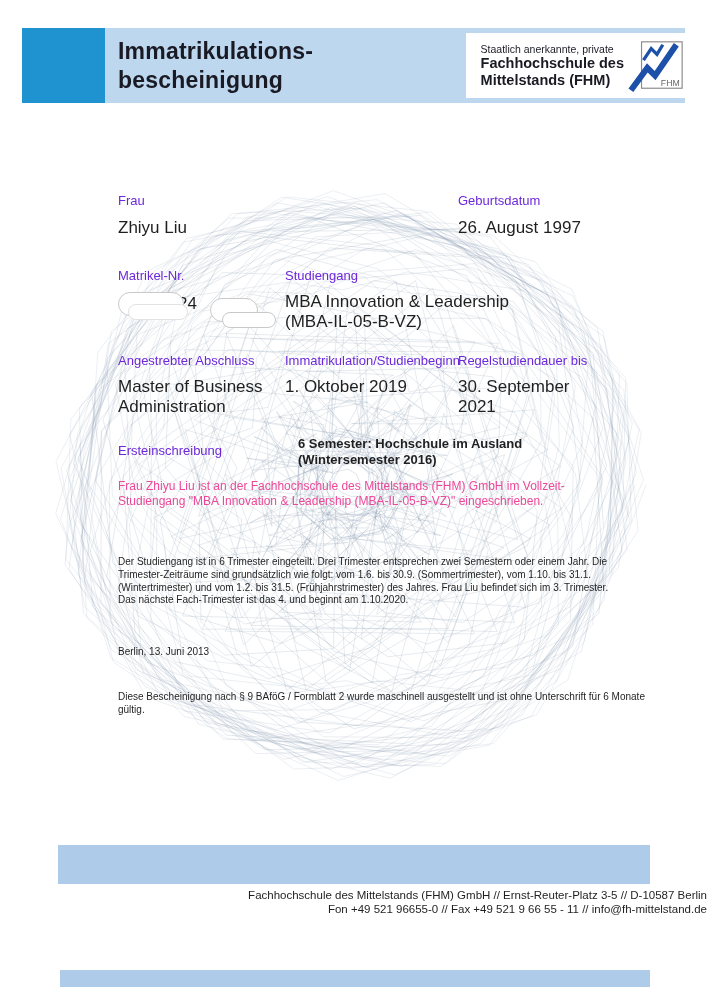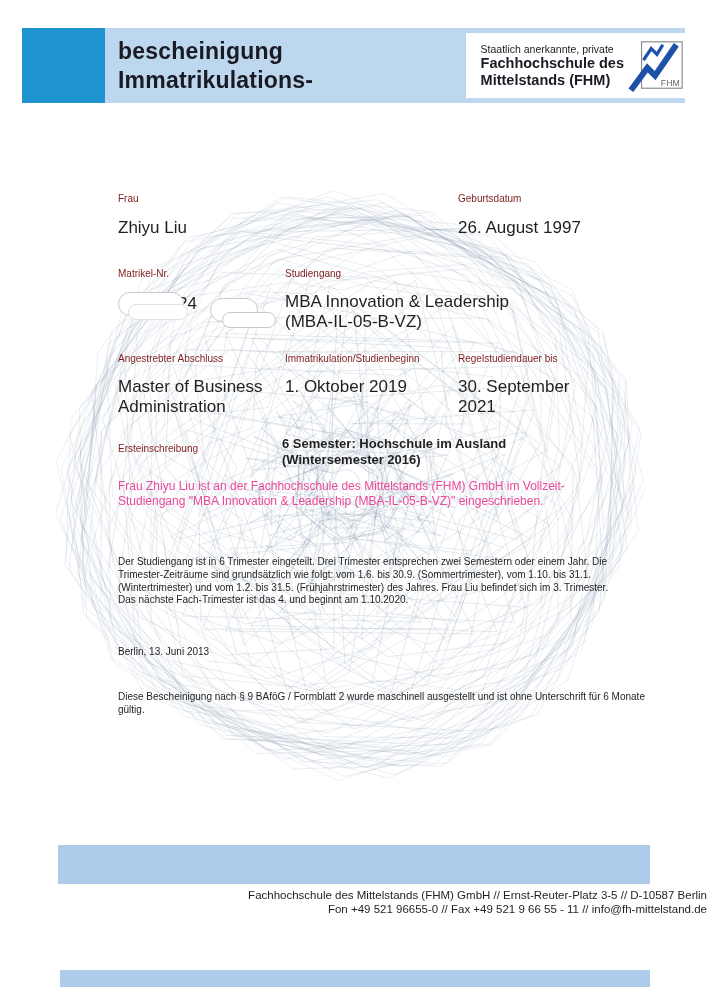--- a/index.html
+++ b/index.html
@@ -12,21 +12,21 @@
   
   .banner{left:22px;top:28px;width:663px;height:75px;background:#bdd7ee;}
   .banner-square{left:0;top:0;width:83px;height:75px;background:#1e93cf;}
   .doc-title{left:96px;top:9px;font-size:23px;font-weight:bold;color:#1a1a24;line-height:1.26;letter-spacing:.2px;}
   .logo-box{left:444px;top:5px;width:220px;height:65px;background:#fff;display:flex;align-items:center;justify-content:flex-end;}
   .logo-text{padding-left:10px;line-height:1.15;white-space:nowrap;}
   .logo-tagline{font-size:10.5px;color:#1a1a24;}
   .logo-name{font-size:14.5px;font-weight:bold;color:#1a1a24;}
   .logo-mark{margin-left:4px;flex:0 0 58px;height:60px;}
   
-  .lbl{font-size:10px;color:#7f1d1d;}
+  .lbl{font-size:13px;color:#6d28d9;}
   .val{font-size:17px;color:#1f1f1f;line-height:1.2;}
   .val-bold{font-size:13px;font-weight:bold;color:#1f1f1f;line-height:1.25;}
   .small{font-size:10px;color:#1f1f1f;line-height:1.28;}
   .statement{font-size:12px;color:#ec4899;line-height:1.22;}
   
   .blob{position:absolute;background:#fff;border:1.5px solid #c9c9c9;border-radius:18px;}
   .blob.noborder{border-color:#e2e2e2;}
   
   .footer-bar{left:58px;top:845px;width:592px;height:39px;background:#aecbea;}
   .footer-text{left:0;right:0;text-align:right;font-size:11.5px;color:#1f1f1f;line-height:1.25;}
@@ -43,22 +43,22 @@
       <polyline points="635.0,485.0 574.4,633.6 457.2,689.3 378.9,680.9 328.7,688.4 235.1,698.9 113.0,627.9 66.7,470.7 138.9,334.0 247.2,291.6 311.7,293.7 366.2,271.8 475.2,263.6 598.1,351.0 628.2,512.7 548.1,635.0 451.8,667.2 398.6,675.0 335.8,709.5 212.4,711.1 93.1,607.6 79.8,445.7 163.7,339.3 245.9,313.4 291.0,292.9 365.6,248.6 501.3,257.3 612.8,375.6 609.9,533.4 526.6,623.7 459.5,647.6 418.4,682.6 329.6,733.0 184.8,710.8 84.7,580.2 101.9,430.7 180.4,355.4 232.5,329.2 274.1,279.1 378.4,226.7 528.5,264.5 614.4,404.0 585.5,541.9 515.8,604.3 477.2,637.0 431.0,701.5 310.9,751.6 159.7,697.1 89.9,552.8 126.7,428.9 184.6,376.4 212.1,333.6 267.1,256.4 401.9,212.9 549.7,283.8 602.9,428.6 562.3,537.0 518.3,583.6 498.5,639.3 431.5,726.3 284.0,759.3 143.7,673.5 106.6,532.5 146.6,439.7 175.7,394.9 191.8,324.5 273.3,231.3 430.3,211.8 559.4,310.2 582.4,443.4 547.2,521.4 532.9,568.9 516.1,654.6 418.6,749.9 256.0,753.6 140.8,646.1 129.3,524.2 155.8,458.7 156.8,404.4 178.5,304.1 292.2,211.1 456.2,224.1 555.6,336.7 559.3,444.9 544.5,500.9 554.5,565.6 523.7,678.8 395.0,765.2 233.9,735.7 150.9,622.3 150.9,529.3 151.7,478.9 134.2,400.9 177.4,277.7 319.2,201.7 473.0,246.3 540.3,356.1 541.0,433.8 555.1,482.9 576.1,575.8 518.0,705.5 366.4,768.0 223.4,710.7 170.1,608.5 164.4,545.1 135.6,493.1 115.5,384.6 189.7,252.6 347.4,205.8 476.8,272.3 518.9,363.5 533.3,414.7 575.5,473.9 590.4,597.4 499.7,727.2 340.4,757.4 226.4,685.6 191.8,607.9 165.5,565.8 112.4,495.8 106.7,359.1 212.9,235.7 369.6,222.1 467.6,294.7 498.7,357.5 539.1,394.3 599.6,477.9 592.7,624.9 473.3,738.2 323.4,736.7 240.8,667.5 208.7,619.8 153.3,584.0 89.3,485.1 111.3,331.3 240.9,231.4 380.4,245.5 449.3,307.2 486.6,340.9 556.9,380.0 619.9,494.9 581.5,651.2 445.5,735.6 319.4,712.3 261.3,661.5 214.9,639.7 131.2,593.1 73.4,462.9 128.5,308.4 266.5,240.5 377.6,268.9 428.5,306.4 487.0,319.4 581.6,377.1 630.1,520.9 559.5,669.3 423.8,720.9 328.3,691.6 280.6,668.8 207.7,660.9 105.5,589.2 69.7,434.7 153.9,296.2 283.0,259.5 363.5,285.4 412.5,293.2 500.6,300.4 606.4,387.8 627.1,549.4 532.5,674.8 413.5,699.1 346.3,680.7 291.7,686.8 188.5,676.0 83.6,572.3 79.4,407.8 180.5,297.5 286.6,282.4 343.3,289.8 407.3,271.9 524.1,290.5 623.9,409.9 611.4,573.0 508.0,667.0 416.6,677.2 366.8,683.0 290.3,709.6 162.3,679.6 71.7,546.3 99.9,389.0 201.2,311.0 277.2,301.5 324.3,280.9 415.5,249.5 551.3,293.7 629.3,438.1 587.5,585.8 492.5,649.2 431.2,662.3 382.4,697.9 275.7,729.9 136.1,669.7 73.1,517.9 125.4,382.8 210.5,331.6 258.8,310.8 313.6,261.3 435.7,233.1 574.7,309.9 621.2,465.0 562.3,585.2 489.9,627.7 451.7,659.5 387.3,720.8 251.2,741.0 117.1,648.2 87.2,494.2 148.4,389.9 206.3,352.2 238.0,306.9 315.3,236.9 462.9,228.2 588.0,335.2 602.3,483.8 543.1,572.5 500.3,609.8 471.0,670.0 378.7,744.8 223.0,739.1 110.2,620.8 109.4,481.4 162.5,407.0 190.8,365.7 222.1,290.4 330.4,215.0 490.2,236.9 588.1,363.0 578.5,490.0 535.3,552.6 519.7,601.9 482.1,691.2 358.1,762.8 198.5,724.2 116.8,594.5 133.0,482.0 163.6,427.7 169.3,367.2 216.9,265.9 355.3,202.4 510.3,257.1 575.5,385.9 557.1,483.0 540.9,532.8 541.5,607.1 480.6,717.2 330.3,769.2 184.0,700.1 134.2,576.3 150.6,494.6 151.8,444.8 149.1,355.4 225.3,240.3 384.0,202.7 518.3,283.4 554.8,398.2 544.7,466.0 557.8,520.1 558.3,624.9 465.8,740.7 302.6,762.1 182.9,673.5 156.5,570.7 156.8,514.3 131.0,452.0 137.0,332.8 245.6,220.7 408.9,216.1 512.8,308.4 532.8,397.0 545.2,445.4 " fill="none" stroke="#7b90a8" stroke-width="0.6" stroke-opacity="0.26"></polyline>
       <polyline points="565.0,485.0 376.7,614.4 408.6,503.1 372.1,683.1 171.3,536.2 319.2,466.1 198.6,516.2 269.8,287.8 436.8,422.1 331.4,398.6 533.2,385.2 455.3,617.0 368.3,502.5 448.5,628.5 202.3,629.2 278.7,447.4 259.4,555.0 184.4,349.6 420.8,354.6 333.8,445.4 453.7,325.6 529.7,562.9 353.3,538.6 472.1,551.0 286.7,690.3 225.3,474.2 313.9,543.8 151.2,447.3 353.2,303.7 368.5,460.8 364.7,325.2 560.6,466.5 383.7,578.9 445.8,491.3 391.9,691.4 198.2,545.2 330.7,505.5 179.2,538.7 256.8,303.7 399.8,431.8 306.0,371.5 528.7,366.2 449.9,586.0 399.1,475.7 474.4,633.9 225.2,631.1 304.2,477.9 247.0,587.4 172.9,364.4 393.3,375.1 297.2,429.2 445.8,303.6 517.9,539.7 370.6,501.6 503.8,547.7 306.0,690.0 258.0,490.9 314.8,582.3 138.8,464.1 337.0,328.0 327.4,460.7 348.6,301.3 547.7,449.7 384.7,540.1 478.3,474.7 411.0,691.1 230.4,548.5 347.7,542.5 167.9,561.7 249.1,326.3 363.0,447.9 278.8,351.2 516.7,351.8 437.4,553.2 424.7,445.4 497.0,631.6 251.6,625.4 335.0,505.0 241.8,618.0 168.8,383.7 367.7,402.4 260.5,419.5 432.6,288.2 498.1,516.9 382.2,462.3 530.2,538.7 326.0,681.1 295.4,502.9 321.6,617.5 135.1,482.6 324.9,358.8 287.4,466.7 329.9,285.1 527.0,436.2 379.5,500.0 504.6,454.6 427.8,682.4 266.0,545.4 369.4,575.1 164.8,583.3 247.7,354.2 328.3,469.8 251.5,338.4 498.4,343.3 418.0,520.5 443.9,413.3 514.4,622.4 279.6,612.0 369.4,527.1 243.6,644.9 172.8,406.0 345.5,435.3 225.5,416.5 415.5,280.6 471.1,496.3 387.6,422.5 549.8,525.1 345.0,663.9 335.6,509.2 333.6,647.5 140.0,501.1 317.8,394.6 250.4,478.3 310.2,277.3 499.7,427.3 368.2,460.5 523.6,432.3 440.6,666.0 303.3,535.8 394.5,602.1 169.8,601.9 253.2,385.6 297.5,496.5 226.0,333.4 475.0,341.8 392.5,489.7 456.2,381.2 525.4,607.3 307.4,591.3 405.7,543.4 251.7,666.5 185.1,429.5 328.1,472.2 194.2,419.8 396.0,281.5 438.1,479.3 386.8,384.3 561.6,508.3 361.3,639.1 376.6,509.5 349.5,670.9 153.5,517.9 316.6,433.6 218.2,494.6 291.3,278.2 467.1,424.0 351.3,423.7 534.5,409.7 448.1,642.9 340.3,519.7 421.4,622.1 182.3,616.0 265.8,418.8 272.0,526.5 203.9,336.0 448.2,347.7 361.8,462.5 461.2,351.0 " fill="none" stroke="#7b90a8" stroke-width="0.6" stroke-opacity="0.3"></polyline>
       <polyline points="458.0,485.0 377.7,483.4 331.4,581.7 363.3,549.6 282.5,460.7 255.1,490.8 360.3,452.5 363.6,378.1 355.7,463.7 446.2,516.7 409.8,481.6 314.1,553.3 343.6,576.0 314.6,465.1 246.5,458.2 336.4,473.6 394.8,391.5 355.3,431.6 417.0,532.8 435.2,502.4 319.9,521.3 310.7,583.0 334.8,489.9 261.3,427.7 304.5,472.7 409.5,421.6 377.1,407.3 385.1,525.5 440.6,535.5 345.5,502.1 281.0,566.7 332.6,521.7 292.2,414.4 281.2,450.0 400.8,453.2 410.2,403.5 366.9,499.1 422.8,564.4 377.2,505.6 269.2,535.1 308.9,543.9 323.6,424.6 279.0,416.8 373.6,470.3 438.2,422.6 371.7,467.6 390.7,574.7 398.2,530.0 280.9,504.1 275.8,544.5 339.6,452.6 299.4,389.9 342.3,464.3 446.9,455.3 396.9,447.7 360.1,561.5 397.4,563.0 309.6,489.3 250.0,522.9 332.3,483.6 332.5,382.8 323.5,438.4 432.3,485.3 429.6,450.0 346.4,532.0 374.6,587.7 340.4,497.8 244.5,489.4 305.7,501.3 361.9,398.9 327.2,405.9 402.1,497.8 453.1,473.9 356.2,501.6 340.9,591.5 357.0,525.0 262.0,460.7 273.6,496.2 373.1,429.7 352.1,383.7 372.0,486.7 455.3,507.7 384.1,486.1 313.0,572.6 350.5,556.8 293.5,450.9 252.6,470.4 360.7,459.4 385.9,383.2 357.7,458.3 435.0,534.7 415.4,493.9 304.6,540.5 323.8,576.5 322.8,464.6 253.8,436.6 331.7,472.6 412.0,404.8 366.7,427.4 402.4,541.6 433.8,521.3 319.5,511.8 290.2,573.7 334.8,494.1 276.7,411.6 301.4,462.3 417.4,437.8 394.8,410.4 374.2,525.4 429.4,554.6 349.5,501.0 266.4,549.5 323.3,523.9 310.0,407.8 285.7,433.6 399.9,465.4 427.8,416.4 364.7,494.9 404.1,577.2 378.8,513.7 264.2,516.0 294.1,538.3 336.9,426.6 293.2,401.1 368.9,473.7 449.1,442.7 " fill="none" stroke="#7b90a8" stroke-width="0.6" stroke-opacity="0.34"></polyline>
       <polyline points="646.0,485.0 598.3,609.5 532.4,670.4 468.2,739.9 338.1,780.5 220.0,726.8 161.0,664.6 88.5,596.1 56.0,461.4 114.4,350.3 172.9,292.0 246.9,217.1 384.9,193.5 488.8,255.2 547.6,310.4 623.9,390.7 638.1,530.8 574.4,627.4 522.0,687.9 434.7,764.3 293.9,769.0 204.3,704.6 141.3,654.1 65.9,559.3 70.8,419.4 134.6,336.2 184.2,269.9 286.6,196.9 424.3,211.0 501.9,273.2 571.9,323.0 641.2,433.0 618.5,567.3 558.7,640.1 507.4,714.1 390.3,778.2 260.7,747.8 191.4,691.1 113.5,637.1 55.7,513.4 92.9,389.4 146.1,322.5 204.1,241.0 333.3,190.6 451.1,233.4 516.9,283.0 601.4,346.2 643.4,479.9 596.5,590.9 550.2,656.9 480.8,743.6 343.9,776.5 239.8,726.7 172.5,683.3 84.7,607.0 61.2,468.2 112.5,370.9 153.7,301.3 237.7,213.6 376.9,199.6 467.8,251.2 540.5,291.2 626.8,383.0 631.4,521.2 580.6,606.3 540.9,682.8 441.1,766.4 305.2,762.0 225.1,713.1 144.4,672.4 65.0,564.8 77.7,432.5 124.0,356.2 166.9,271.3 281.8,197.3 409.4,217.4 483.0,260.6 572.0,307.1 639.3,428.5 612.9,550.6 573.1,622.6 521.9,715.3 395.0,774.9 278.9,743.5 207.2,707.0 111.5,649.9 60.5,518.6 95.6,409.0 129.1,336.4 193.0,238.7 327.3,196.7 430.4,234.2 505.1,265.3 603.7,336.7 636.2,472.7 597.6,569.5 568.3,647.2 488.8,745.4 352.5,768.5 261.6,730.1 180.0,701.4 83.6,613.6 69.7,478.5 106.9,392.6 136.1,306.8 232.2,213.5 364.8,208.2 446.5,243.4 536.8,274.3 625.7,378.3 623.0,507.2 590.6,585.9 556.7,680.8 445.4,763.8 321.1,754.3 244.3,725.0 145.2,686.8 69.0,569.0 84.4,450.1 110.4,374.0 154.0,271.1 277.3,202.9 390.3,222.7 467.0,245.6 572.7,295.8 632.3,423.3 609.3,530.2 589.1,608.6 531.5,716.2 401.2,766.7 300.4,741.8 219.1,723.6 110.8,657.9 69.7,526.2 95.1,431.1 112.2,346.1 186.4,238.5 318.2,206.6 408.1,231.5 497.4,248.6 603.0,331.3 626.0,461.8 602.6,547.3 584.4,641.4 493.2,743.6 365.3,758.3 283.2,737.2 184.2,716.6 86.8,617.4 79.5,493.2 97.7,413.3 122.0,309.5 228.6,218.2 348.2,217.3 427.1,232.3 535.3,261.6 619.5,374.6 615.2,488.9 603.3,568.1 567.8,680.0 449.6,756.1 340.9,747.9 260.3,738.9 145.6,696.3 78.1,574.1 88.9,471.1 95.5,387.9 146.1,271.5 271.0,213.1 368.3,225.2 455.1,230.3 571.9,289.3 621.2,415.5 609.0,507.7 604.5,598.8 536.7,714.7 410.7,755.0 323.0,743.8 227.0,738.7 113.4,662.0 81.6,537.6 90.9,453.5 97.8,352.2 183.1,242.3 304.8,218.4 386.4,225.1 492.9,235.1 597.7,328.5 614.8,446.5 " fill="none" stroke="#7b90a8" stroke-width="0.6" stroke-opacity="0.24"></polyline>
       <polyline points="408.0,485.0 387.2,529.2 340.2,541.3 301.5,513.3 298.5,466.7 331.4,435.5 374.6,440.8 397.1,475.6 385.5,512.9 351.9,526.9 322.1,511.5 315.5,481.9 331.6,460.4 354.8,458.8 368.8,472.6 368.1,488.3 359.3,496.3 351.2,496.5 346.7,494.5 342.7,492.9 337.2,488.9 334.1,478.8 340.8,466.1 358.4,461.2 376.8,473.2 380.4,498.6 361.1,520.4 328.7,519.7 306.6,492.1 314.0,454.7 349.7,435.3 389.5,451.1 403.4,493.5 378.7,532.7 331.7,538.8 296.3,505.9 299.1,457.2 338.5,428.2 385.8,440.1 406.5,483.4 386.8,526.2 342.5,538.0 306.4,512.4 303.3,470.3 332.0,442.5 369.1,446.4 388.4,475.0 379.8,505.3 354.2,516.9 331.8,506.5 326.0,486.4 335.1,471.8 348.1,469.2 356.2,474.1 358.7,479.5 360.1,483.3 361.7,488.7 359.3,497.6 348.3,504.5 332.0,500.4 322.3,482.1 331.0,459.4 357.3,450.0 384.3,465.6 390.4,499.4 366.6,527.9 326.8,527.9 299.8,495.6 307.8,452.3 347.7,429.9 391.6,446.8 406.9,492.4 381.3,533.7 332.8,540.4 296.9,507.4 299.3,459.1 337.4,430.7 382.5,441.6 402.2,481.9 " fill="none" stroke="#7b90a8" stroke-width="0.6" stroke-opacity="0.38"></polyline>
     </svg>
 
   <div class="abs banner">
     <div class="abs banner-square"></div>
     <div class="abs doc-title">
+      <div>Immatrikulations-</div>
       <div>bescheinigung</div>
-      <div>Immatrikulations-</div>
     </div>
     <div class="abs logo-box">
       <div class="logo-text">
         <div class="logo-tagline">Staatlich anerkannte, private</div>
         <div class="logo-name">Fachhochschule des</div>
         <div class="logo-name">Mittelstands (FHM)</div>
       </div>
       <svg class="logo-mark" viewBox="0 0 60 60">
         <rect x="14" y="5" width="42" height="48" fill="none" stroke="#8a8a8a" stroke-width="1.2"></rect>
         <polyline points="16,24 24,12 30,18 36,8" fill="none" stroke="#1d50a8" stroke-width="3.4"></polyline>
@@ -85,21 +85,21 @@
   <div class="abs val" style="left:285px;top:292px;width:250px;">MBA Innovation &amp; Leadership (MBA-IL-05-B-VZ)</div>
 
   <div class="abs lbl" style="left:118px;top:353px;">Angestrebter Abschluss</div>
   <div class="abs val" style="left:118px;top:377px;width:160px;">Master of Business Administration</div>
   <div class="abs lbl" style="left:285px;top:353px;">Immatrikulation/Studienbeginn</div>
   <div class="abs val" style="left:285px;top:377px;width:160px;">1. Oktober 2019</div>
   <div class="abs lbl" style="left:458px;top:353px;">Regelstudiendauer bis</div>
   <div class="abs val" style="left:458px;top:377px;width:125px;">30. September 2021</div>
 
   <div class="abs lbl" style="left:118px;top:443px;">Ersteinschreibung</div>
-  <div class="abs val-bold" style="left:282px;top:436px;width:320px;">6 Semester: Hochschule im Ausland (Wintersemester 2016)</div>
+  <div class="abs val-bold" style="left:298px;top:436px;width:320px;">6 Semester: Hochschule im Ausland (Wintersemester 2016)</div>
 
   <div class="abs statement" style="left:118px;top:479px;width:470px;">Frau Zhiyu Liu ist an der Fachhochschule des Mittelstands (FHM) GmbH im Vollzeit-Studiengang "MBA Innovation &amp; Leadership (MBA-IL-05-B-VZ)" eingeschrieben.</div>
 
   <div class="abs small" style="left:118px;top:556px;width:505px;">Der Studiengang ist in 6 Trimester eingeteilt. Drei Trimester entsprechen zwei Semestern oder einem Jahr. Die Trimester-Zeiträume sind grundsätzlich wie folgt: vom 1.6. bis 30.9. (Sommertrimester), vom 1.10. bis 31.1. (Wintertrimester) und vom 1.2. bis 31.5. (Frühjahrstrimester) des Jahres. Frau Liu befindet sich im 3. Trimester. Das nächste Fach-Trimester ist das 4. und beginnt am 1.10.2020.</div>
 
   <div class="abs small" style="left:118px;top:646px;">Berlin, 13. Juni 2013</div>
 
   <div class="abs small" style="left:118px;top:691px;width:540px;">Diese Bescheinigung nach § 9 BAföG / Formblatt 2 wurde maschinell ausgestellt und ist ohne Unterschrift für 6 Monate gültig.</div>
 
   <div class="abs footer-bar"></div>

